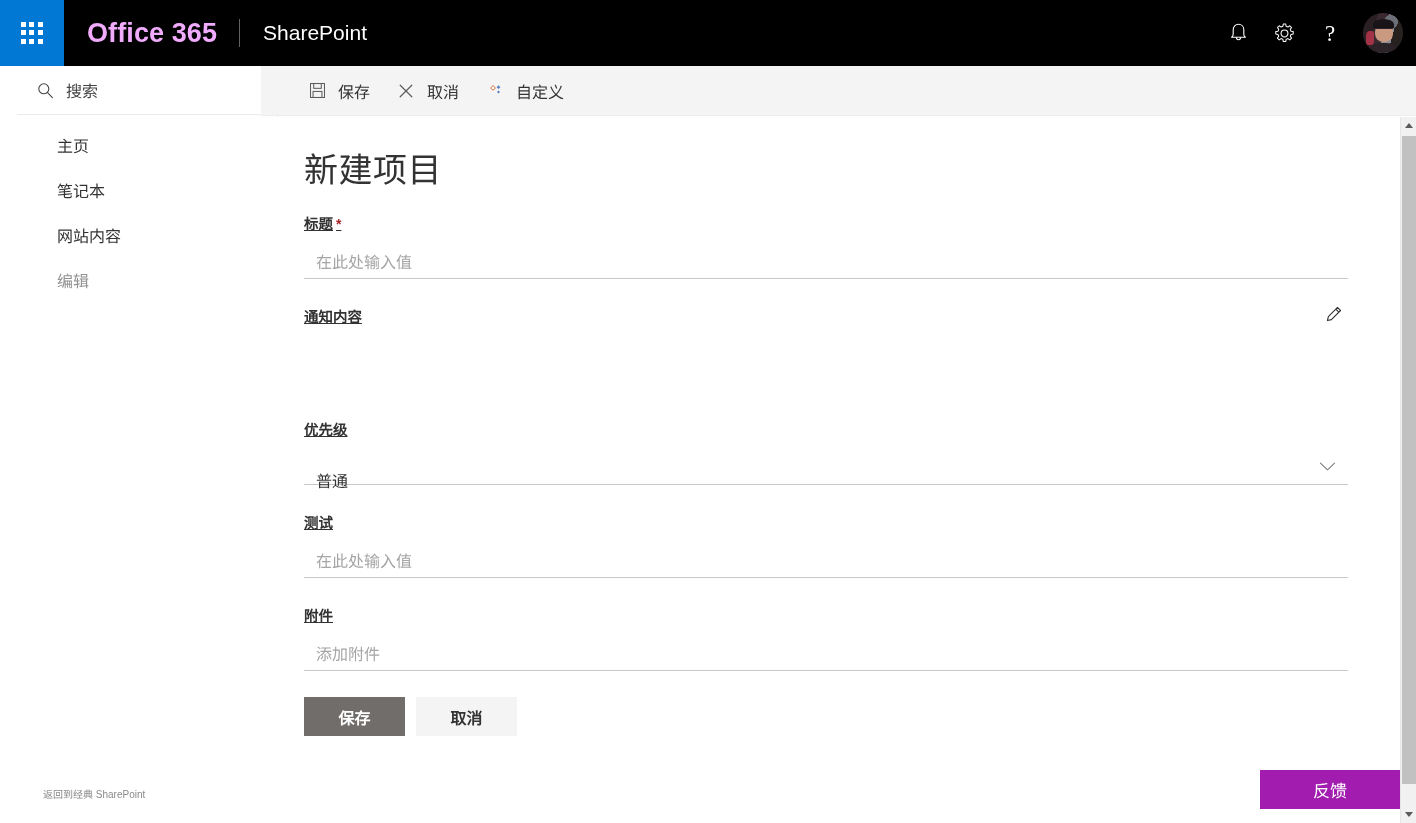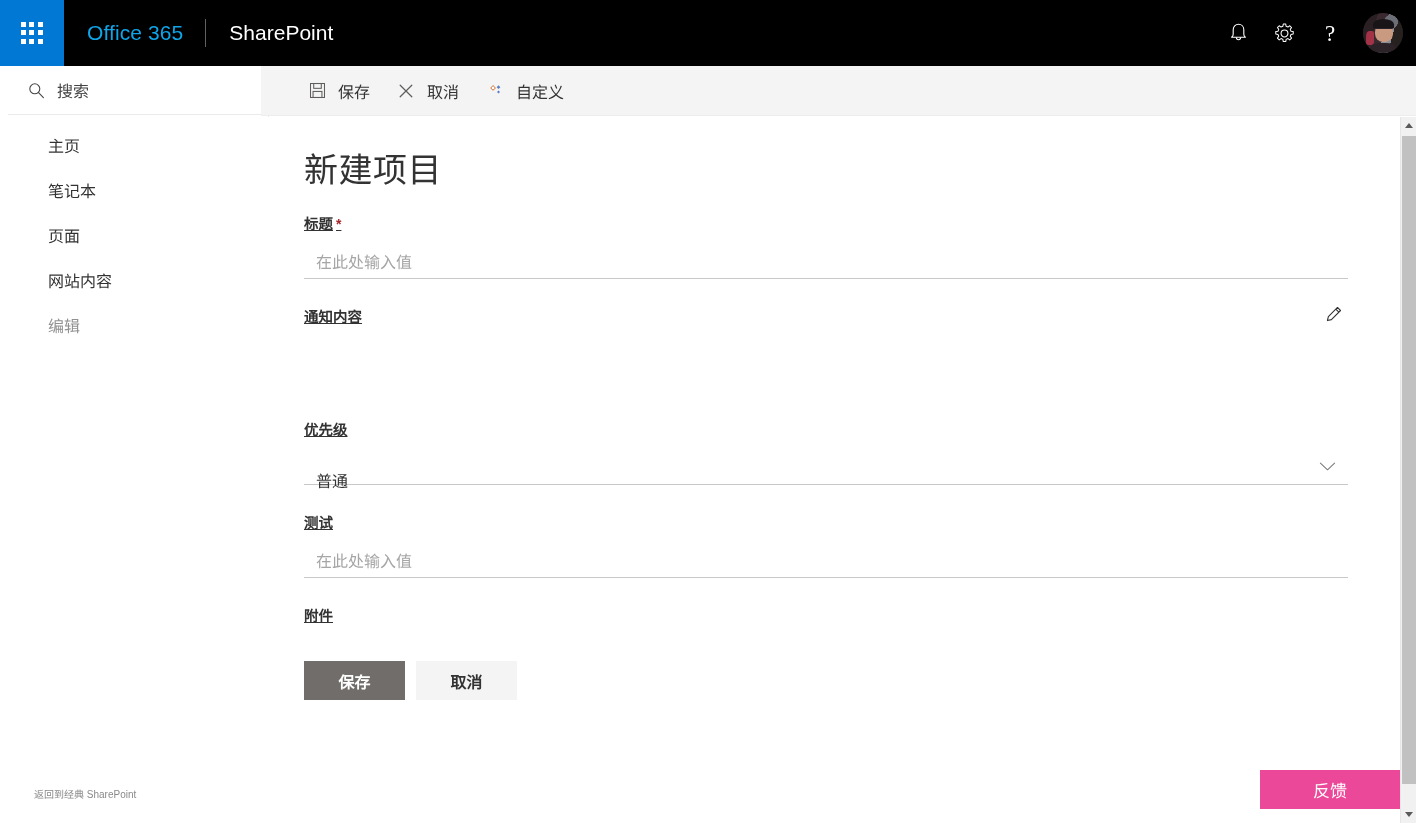--- a/index.html
+++ b/index.html
@@ -38,23 +38,23 @@
     grid-template-columns: repeat(3, 1fr);
     grid-template-rows: repeat(3, 1fr);
     gap: 3px;
   }
   .waffle-grid i {
     display: block;
     background: #ffffff;
     width: 5px; height: 5px;
   }
   .suite-brand {
-    color: #0ea5e9;
-    font-size: 21px;
-    font-weight: 400;
+    color: #f0abfc;
+    font-size: 27px;
+    font-weight: 700;
     padding: 0 22px 0 23px;
     letter-spacing: .1px;
     white-space: nowrap;
     cursor: pointer;
   }
   .suite-divider {
     width: 1px;
     height: 28px;
     background: #616161;
     flex: 0 0 auto;
@@ -137,21 +137,21 @@
     left: 8%; top: 46%;
     width: 20%; height: 34%;
     background: #b0344a;
     border-radius: 40% 20% 30% 20%;
     opacity: .9;
   }
 
   
   .left-nav {
     position: absolute;
-    top: 66px; left: 8px;
+    top: 66px; left: 17px;
     width: 261px; height: 757px;
     background: #ffffff;
     border-right: 1px solid #eaeaea;
   }
   .search-box {
     height: 49px;
     border-bottom: 1px solid #eaeaea;
     display: flex;
     align-items: center;
     padding-left: 20px;
@@ -309,21 +309,21 @@
   }
   .btn-secondary {
     background: #f4f4f4;
     color: #333333;
   }
 
   .feedback-btn {
     position: absolute;
     right: 16px; bottom: 14px;
     width: 140px; height: 39px;
-    background: #ec4899;
+    background: #a21caf;
     color: #ffffff;
     font-size: 17px;
     display: flex;
     align-items: center;
     justify-content: center;
     cursor: pointer;
     border: none;
     font-family: "Liberation Sans", "DejaVu Sans", sans-serif;
   }
 
@@ -415,23 +415,20 @@
       <path d="M11.2 11.2l5.1 5.4" stroke="#444444" stroke-width="1.15" stroke-linecap="round"></path>
     </svg>
     <span class="search-label">搜索</span>
   </div>
   <div class="nav-list">
     <div class="nav-item">
       <span>主页</span>
     </div>
     <div class="nav-item">
       <span>笔记本</span>
-    </div>
-    <div class="nav-item">
-      <span>页面</span>
     </div>
     <div class="nav-item">
       <span>网站内容</span>
     </div>
     <div class="nav-item muted">
       <span>编辑</span>
     </div>
   </div>
   <div class="classic-link">返回到经典 SharePoint</div>
 </div>
@@ -509,20 +506,23 @@
 
     <div class="field">
       <label class="field-label">测试</label>
       <div class="field-input">
         <span class="placeholder">在此处输入值</span>
       </div>
     </div>
 
     <div class="field">
       <label class="field-label">附件</label>
+      <div class="field-input">
+        <span class="placeholder">添加附件</span>
+      </div>
     </div>
 
     <div class="form-actions">
       <button class="btn btn-primary">保存</button>
       <button class="btn btn-secondary">取消</button>
     </div>
 
   </div>
 </div>
 

